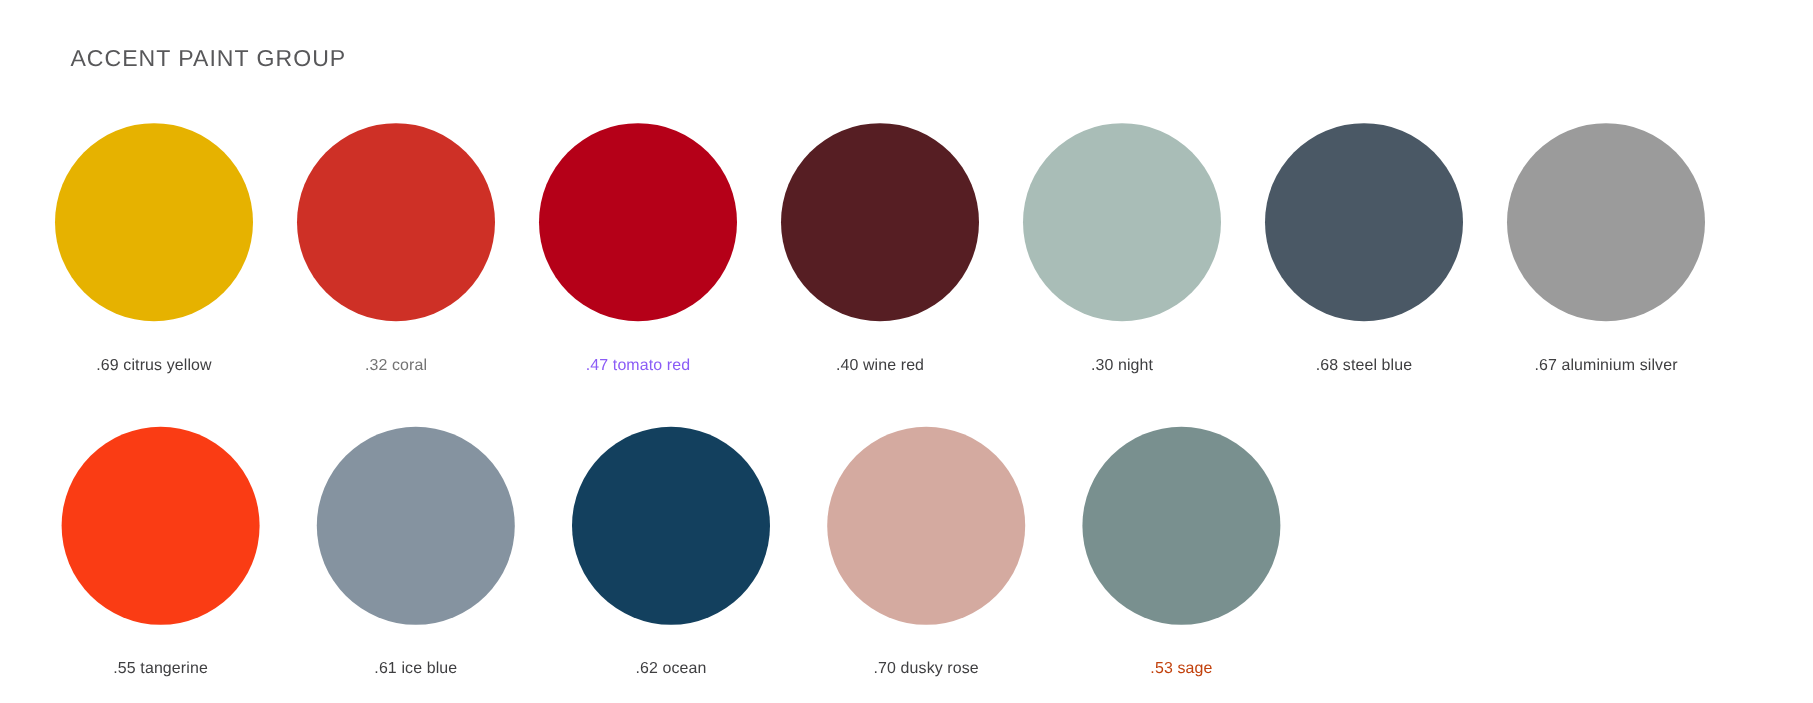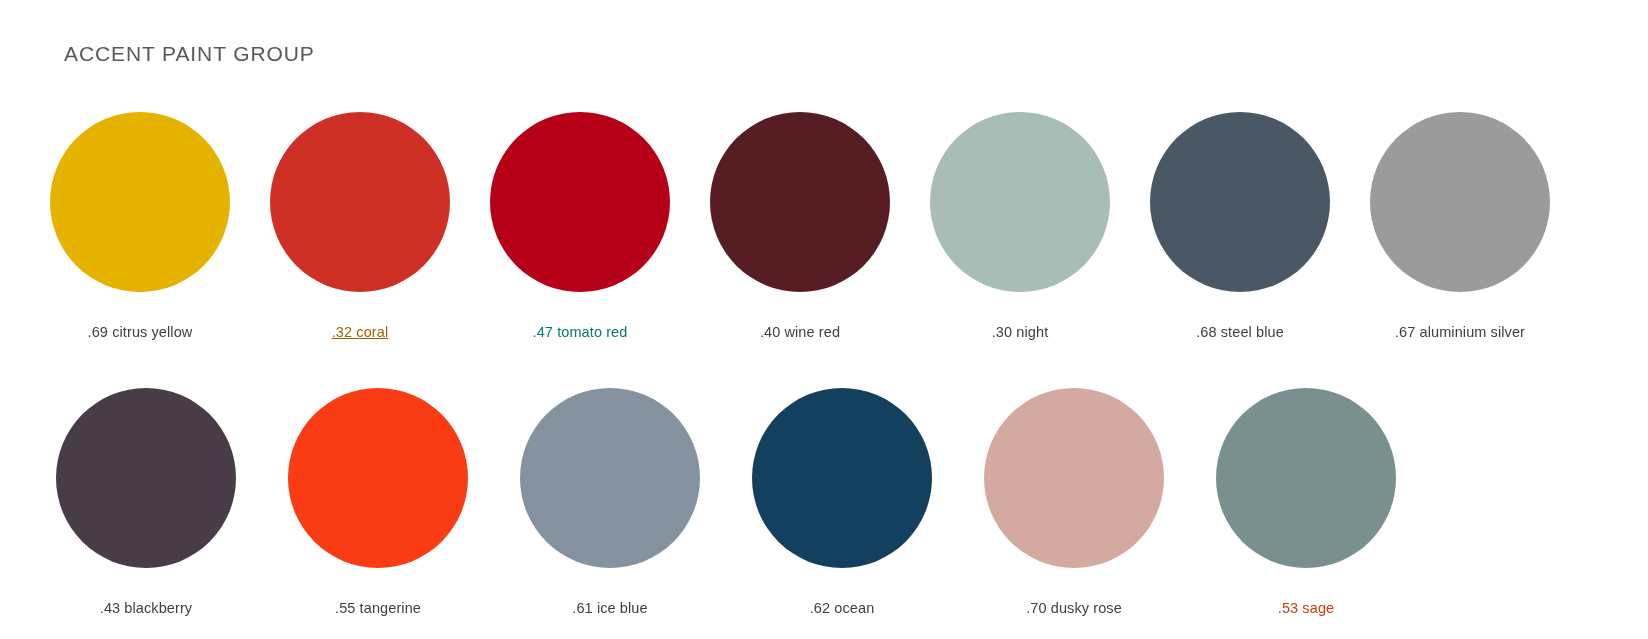--- a/index.html
+++ b/index.html
@@ -81,49 +81,45 @@
 
   <div class="palette-grid">
 
     <div class="swatch-row">
       <div class="swatch">
         <div class="swatch-circle" style="background-color: rgb(230, 178, 0);"></div>
         <div class="swatch-label" style="color: rgb(63, 63, 65);">.69 citrus yellow</div>
       </div>
       <div class="swatch">
         <div class="swatch-circle" style="background-color: rgb(206, 48, 38);"></div>
-        <div class="swatch-label" style="color: #a16207; text-decoration: underline;">.32 coral</div>
+        <div class="swatch-label" style="color: #737373;">.32 coral</div>
       </div>
       <div class="swatch">
         <div class="swatch-circle" style="background-color: rgb(181, 0, 24);"></div>
-        <div class="swatch-label" style="color: #0f766e;">.47 tomato red</div>
+        <div class="swatch-label" style="color: #8b5cf6;">.47 tomato red</div>
       </div>
       <div class="swatch">
         <div class="swatch-circle" style="background-color: rgb(86, 30, 35);"></div>
         <div class="swatch-label" style="color: rgb(63, 63, 65);">.40 wine red</div>
       </div>
       <div class="swatch">
         <div class="swatch-circle" style="background-color: rgb(169, 189, 183);"></div>
         <div class="swatch-label" style="color: rgb(63, 63, 65);">.30 night</div>
       </div>
       <div class="swatch">
         <div class="swatch-circle" style="background-color: rgb(74, 88, 101);"></div>
         <div class="swatch-label" style="color: rgb(63, 63, 65);">.68 steel blue</div>
       </div>
       <div class="swatch">
         <div class="swatch-circle" style="background-color: rgb(155, 155, 155);"></div>
         <div class="swatch-label" style="color: rgb(63, 63, 65);">.67 aluminium silver</div>
       </div>
     </div>
 
     <div class="swatch-row">
-      <div class="swatch">
-        <div class="swatch-circle" style="background-color: rgb(72, 60, 72);"></div>
-        <div class="swatch-label" style="color: rgb(63, 63, 65);">.43 blackberry</div>
-      </div>
       <div class="swatch">
         <div class="swatch-circle" style="background-color: rgb(250, 60, 20);"></div>
         <div class="swatch-label" style="color: rgb(63, 63, 65);">.55 tangerine</div>
       </div>
       <div class="swatch">
         <div class="swatch-circle" style="background-color: rgb(133, 147, 160);"></div>
         <div class="swatch-label" style="color: rgb(63, 63, 65);">.61 ice blue</div>
       </div>
       <div class="swatch">
         <div class="swatch-circle" style="background-color: rgb(19, 64, 94);"></div>

